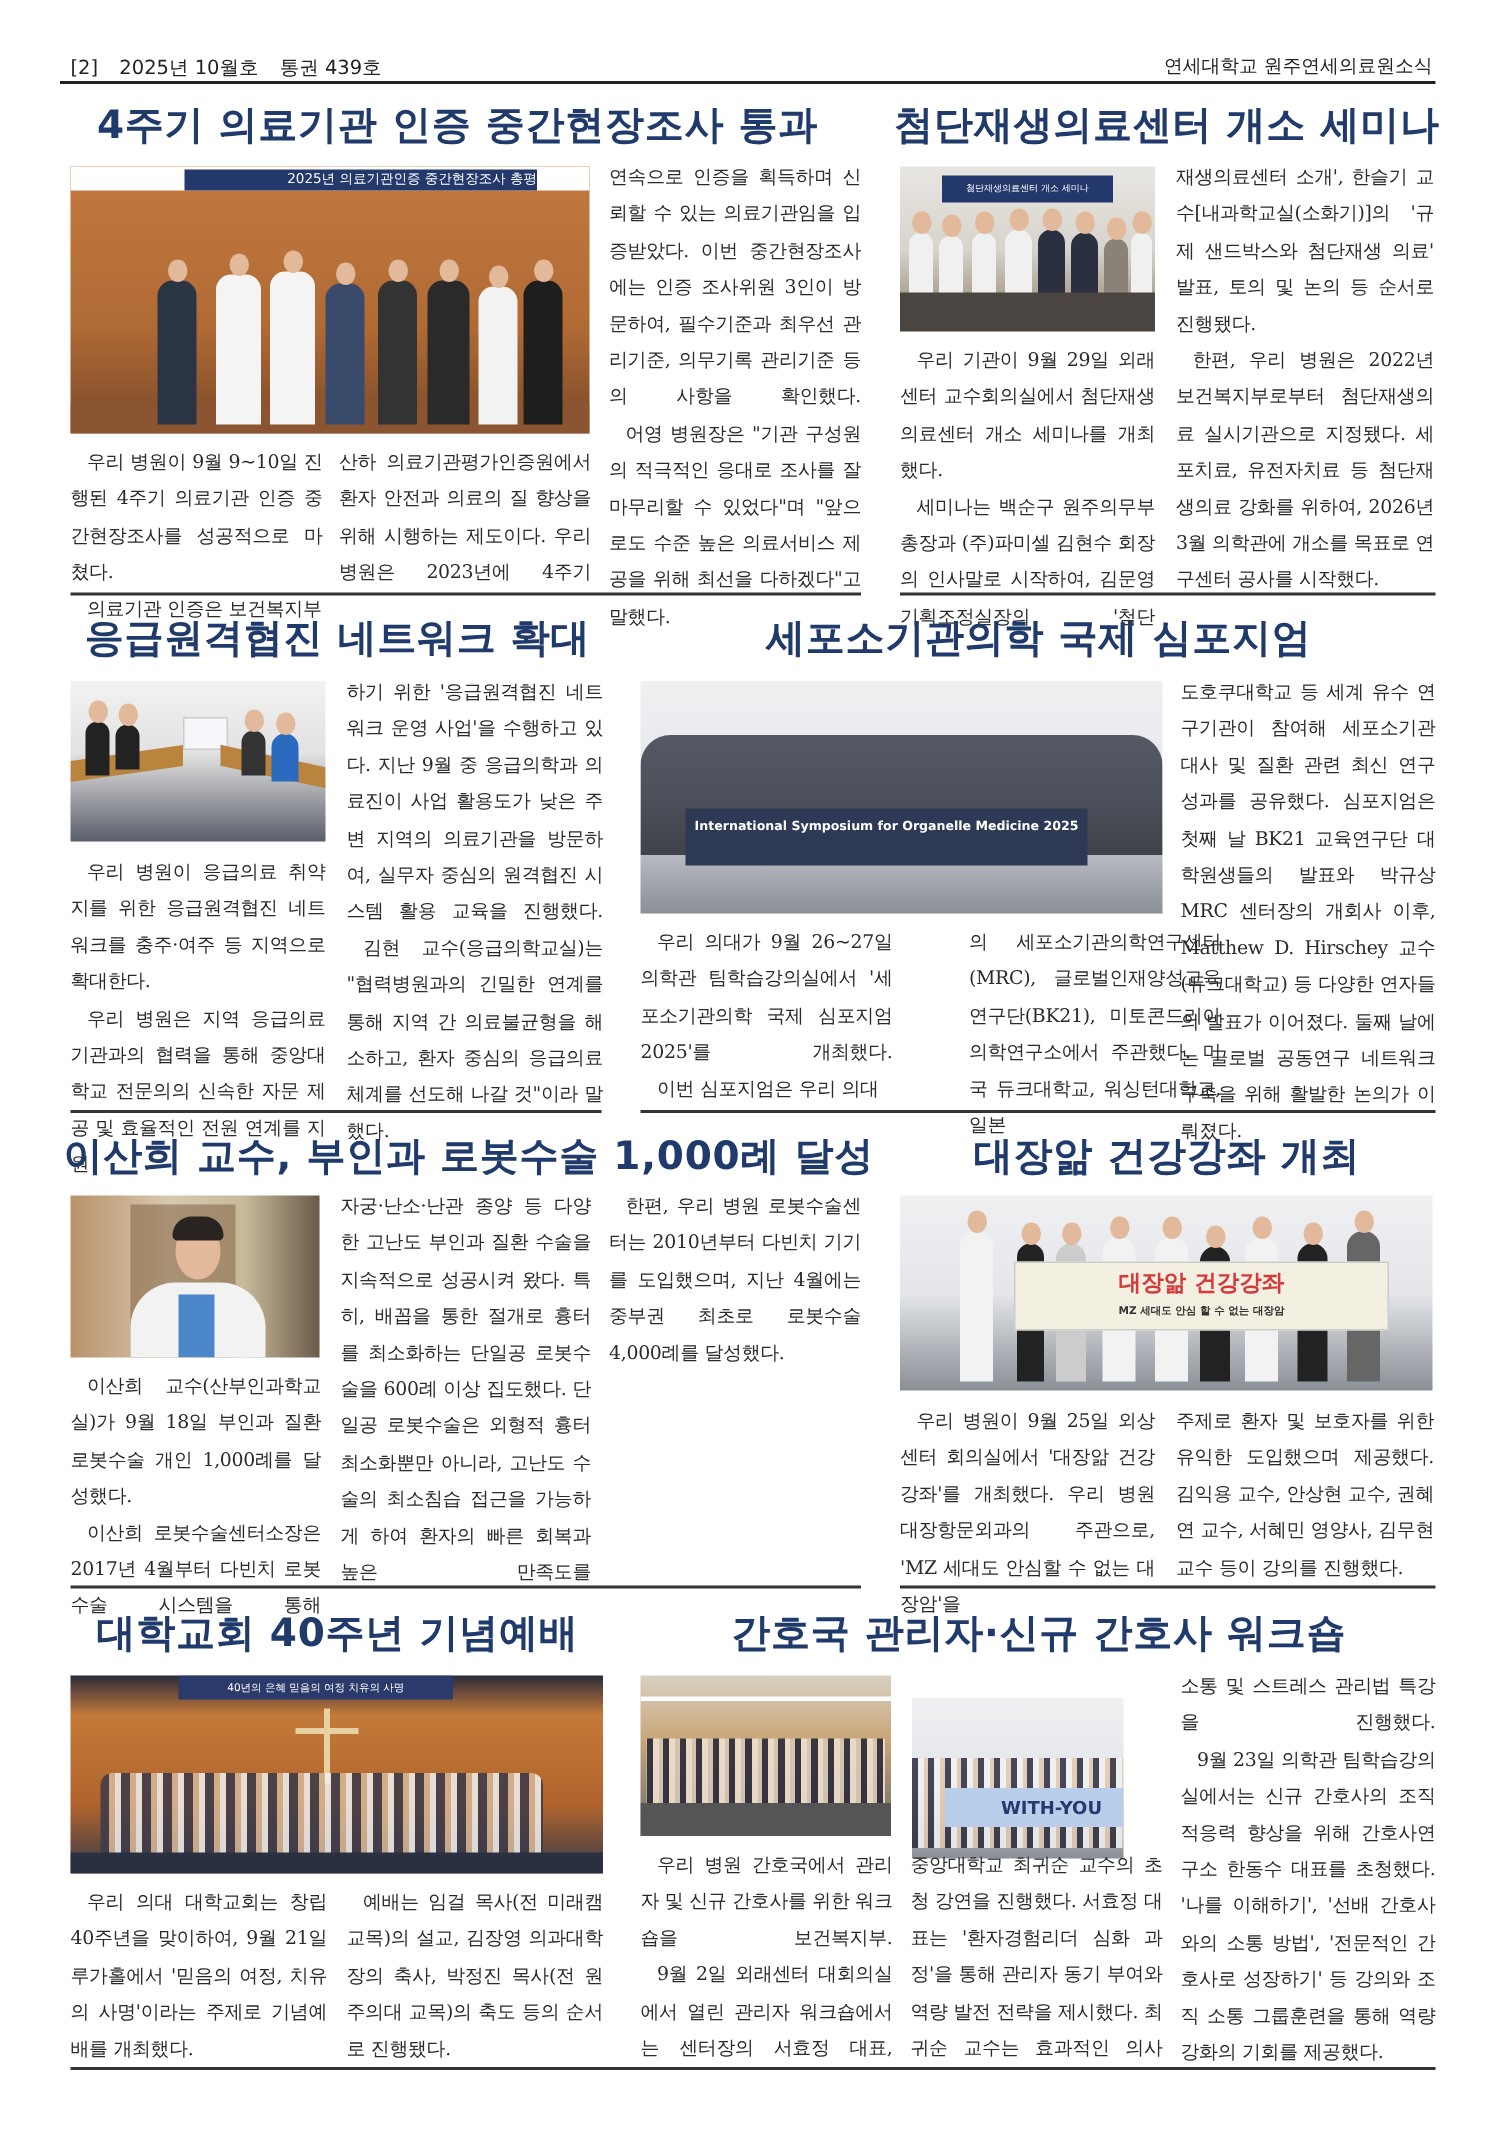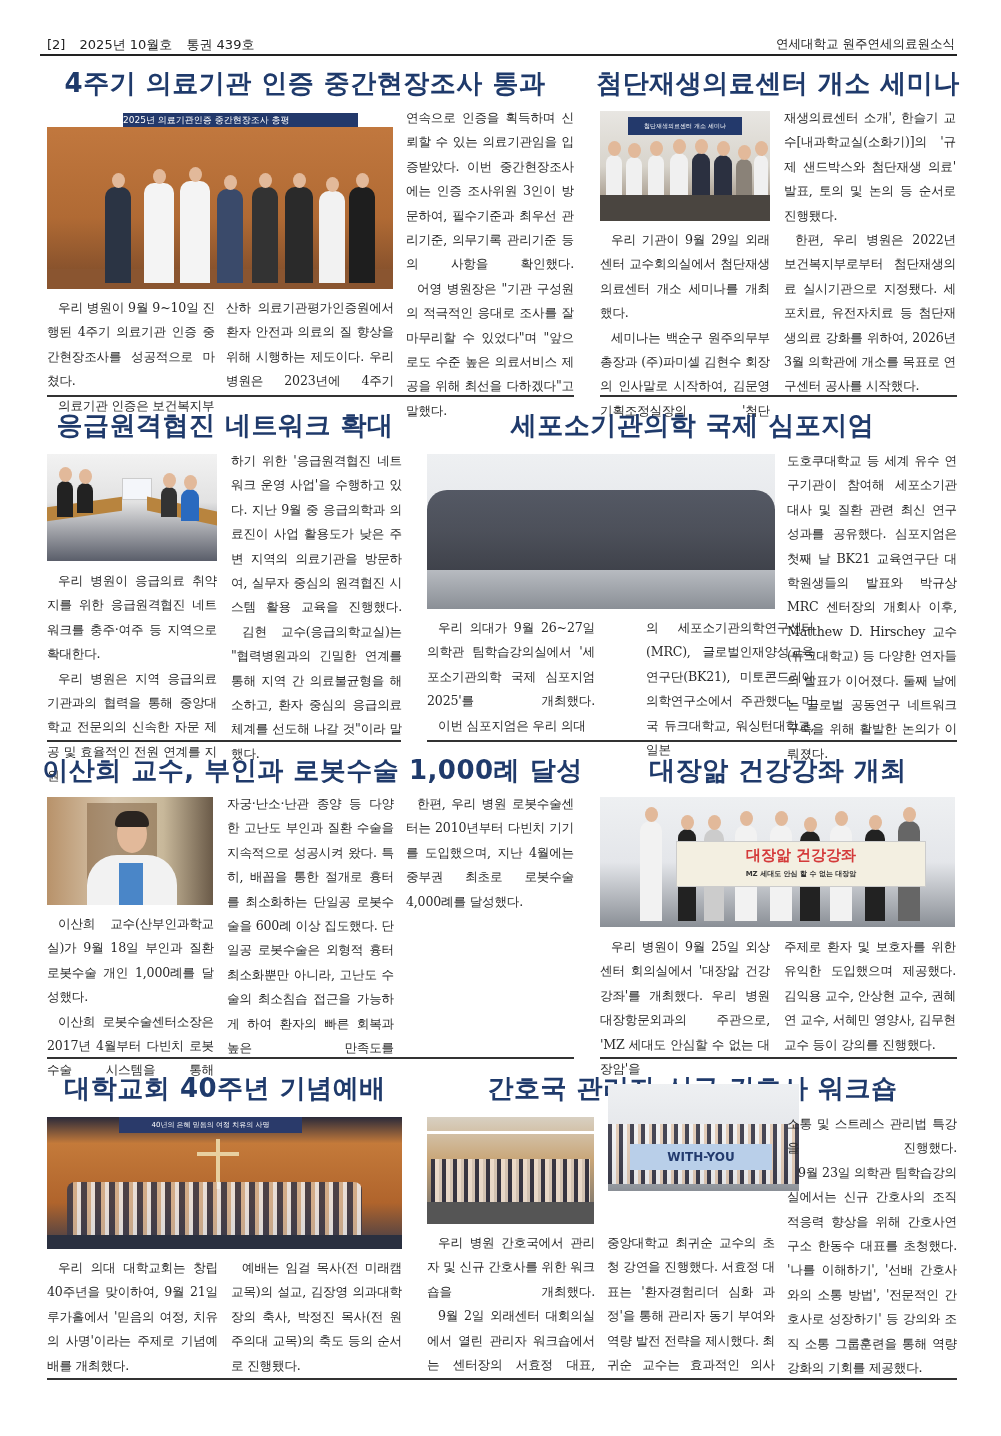--- a/index.html
+++ b/index.html
@@ -12,21 +12,21 @@
 .title{position:absolute;font-family:"DejaVu Sans","Liberation Sans",sans-serif;font-weight:bold;color:#1f3a6b;font-size:26px;text-align:center;white-space:nowrap;letter-spacing:0.5px;}
 .col{position:absolute;font-size:12.6px;line-height:24.4px;text-align:justify;text-align-last:justify;color:#2a2a2a;letter-spacing:-0.2px;}
 .col p{text-indent:11px;}
 .col p.noindent{text-indent:0;}
 .col p.last{text-align-last:left;}
 .rule{position:absolute;height:0;border-top:2px solid #333;}
 .photo{position:absolute;overflow:hidden;}
 
 .ph-wood{background:linear-gradient(180deg,#c47a40 0%,#b06a34 60%,#7a4a2a 100%);}
 .ph-wood .banner{position:absolute;left:0;right:0;top:0;height:16px;background:#fff;}
-.ph-wood .banner .bar{position:absolute;left:76px;right:35px;top:2px;height:14px;background:#23396b;color:#fff;font-family:"DejaVu Sans",sans-serif;font-size:9px;text-align:left;line-height:14px;}
+.ph-wood .banner .bar{position:absolute;left:76px;right:35px;top:2px;height:14px;background:#23396b;color:#fff;font-family:"DejaVu Sans",sans-serif;font-size:9px;text-align:right;line-height:14px;}
 .ph-wood .floor{position:absolute;left:0;right:0;bottom:0;height:20px;background:#8a5530;}
 .person{position:absolute;bottom:6px;border-radius:10px 10px 0 0;}
 .person::before{content:"";position:absolute;left:50%;top:-14px;width:13px;height:15px;margin-left:-6.5px;border-radius:50%;background:#e2b99a;}
 .ph-room{background:linear-gradient(180deg,#e8e6e2 0%,#d8d4cc 50%,#8a7a68 100%);}
 .ph-gray{background:linear-gradient(180deg,#f2f2f2 0%,#e2e2e2 45%,#5a5e6a 100%);}
 .ph-office{background:linear-gradient(90deg,#b8926a 0%,#d8c8b0 40%,#c8b89a 70%,#6a5a48 100%);}
 .ph-church{background:linear-gradient(180deg,#2a2a3a 0%,#c47a3a 20%,#b0642c 65%,#3a3a4a 100%);}
 .ph-hall{background:linear-gradient(180deg,#d8d0c2 0%,#c9a678 40%,#6a6a6a 100%);}
 .ph-white{background:linear-gradient(180deg,#eef0f2 0%,#e4e6ea 50%,#8a8f96 100%);}
 .sym-banner{position:absolute;background:#2e3a55;color:#fff;font-family:"DejaVu Sans",sans-serif;font-weight:bold;text-align:center;}
@@ -112,20 +112,21 @@
 </div>
 <div class="col" style="left:231px;top:449px;width:171px;">
   <p class="noindent">하기 위한 '응급원격협진 네트워크 운영 사업'을 수행하고 있다. 지난 9월 중 응급의학과 의료진이 사업 활용도가 낮은 주변 지역의 의료기관을 방문하여, 실무자 중심의 원격협진 시스템 활용 교육을 진행했다.</p>
   <p>김현 교수(응급의학교실)는 "협력병원과의 긴밀한 연계를 통해 지역 간 의료불균형을 해소하고, 환자 중심의 응급의료 체계를 선도해 나갈 것"이라 말했다.</p>
 </div>
 <div class="rule" style="left:47px;top:740px;width:354px;"></div>
 
 <div class="title" style="left:420px;top:408px;width:545px;">세포소기관의학 국제 심포지엄</div>
 <div class="photo ph-white" style="left:427px;top:454px;width:348px;height:155px;">
   <div style="position:absolute;left:0;right:0;top:36px;height:80px;background:linear-gradient(180deg,#3a3f4c 0%,#2a2d36 100%);opacity:0.85;border-radius:20px 20px 0 0;"></div>
+  <div class="sym-banner" style="left:30px;width:268px;top:85px;height:38px;font-size:8.4px;line-height:22px;">International Symposium for Organelle Medicine 2025</div>
 </div>
 <div class="col" style="left:427px;top:616px;width:168px;">
   <p>우리 의대가 9월 26~27일 의학관 팀학습강의실에서 '세포소기관의학 국제 심포지엄 2025'를 개최했다.</p>
   <p class="last">이번 심포지엄은 우리 의대</p>
 </div>
 <div class="col" style="left:607px;top:616px;width:168px;margin-left:39px;">
   <p class="noindent">의 세포소기관의학연구센터(MRC), 글로벌인재양성교육연구단(BK21), 미토콘드리아의학연구소에서 주관했다. 미국 듀크대학교, 워싱턴대학교, 일본</p>
 </div>
 <div class="col" style="left:787px;top:449px;width:170px;">
   <p class="noindent last">도호쿠대학교 등 세계 유수 연구기관이 참여해 세포소기관 대사 및 질환 관련 최신 연구 성과를 공유했다. 심포지엄은 첫째 날 BK21 교육연구단 대학원생들의 발표와 박규상 MRC 센터장의 개회사 이후, Matthew D. Hirschey 교수(듀크대학교) 등 다양한 연자들의 발표가 이어졌다. 둘째 날에는 글로벌 공동연구 네트워크 구축을 위해 활발한 논의가 이뤄졌다.</p>
@@ -191,26 +192,26 @@
   <p class="last">예배는 임걸 목사(전 미래캠 교목)의 설교, 김장영 의과대학장의 축사, 박정진 목사(전 원주의대 교목)의 축도 등의 순서로 진행됐다.</p>
 </div>
 <div class="rule" style="left:47px;top:1378px;width:910px;"></div>
 
 <div class="title" style="left:420px;top:1071px;width:545px;">간호국 관리자·신규 간호사 워크숍</div>
 <div class="photo ph-hall" style="left:427px;top:1117px;width:167px;height:107px;">
   <div style="position:absolute;left:0;right:0;top:14px;height:3px;background:#fff;"></div>
   <div style="position:absolute;left:4px;right:4px;top:42px;height:44px;background:repeating-linear-gradient(90deg,#2a2a3a 0 4px,#f0e0d0 4px 8px,#d8c8b8 8px 11px);opacity:0.9;"></div>
   <div style="position:absolute;left:0;right:0;bottom:0;height:22px;background:#555;"></div>
 </div>
-<div class="photo ph-white" style="left:608px;top:1084px;width:191px;height:107px;">
+<div class="photo ph-white" style="left:608px;top:1132px;width:141px;height:107px;">
   <div style="position:absolute;left:0;right:0;top:40px;height:60px;background:repeating-linear-gradient(90deg,#2a2a3a 0 4px,#f2f2f2 4px 8px,#e2c8b0 8px 11px);opacity:0.85;"></div>
   <div class="with-banner" style="left:22px;width:142px;top:60px;height:26px;font-size:12px;line-height:26px;">WITH-YOU</div>
 </div>
 <div class="col" style="left:427px;top:1231px;width:168px;">
-  <p>우리 병원 간호국에서 관리자 및 신규 간호사를 위한 워크숍을 개최했다.</p>
+  <p>우리 병원 간호국에서 관리자 및 신규 간호사를 위한 워크숍을 보건복지부.</p>
   <p>9월 2일 외래센터 대회의실에서 열린 관리자 워크숍에서는 센터장의 서효정 대표,</p>
 </div>
 <div class="col" style="left:607px;top:1231px;width:168px;">
   <p class="noindent">중앙대학교 최귀순 교수의 초청 강연을 진행했다. 서효정 대표는 '환자경험리더 심화 과정'을 통해 관리자 동기 부여와 역량 발전 전략을 제시했다. 최귀순 교수는 효과적인 의사</p>
 </div>
 <div class="col" style="left:787px;top:1112px;width:170px;">
   <p class="noindent">소통 및 스트레스 관리법 특강을 진행했다.</p>
   <p class="last">9월 23일 의학관 팀학습강의실에서는 신규 간호사의 조직 적응력 향상을 위해 간호사연구소 한동수 대표를 초청했다. '나를 이해하기', '선배 간호사와의 소통 방법', '전문적인 간호사로 성장하기' 등 강의와 조직 소통 그룹훈련을 통해 역량 강화의 기회를 제공했다.</p>
 </div>
 

